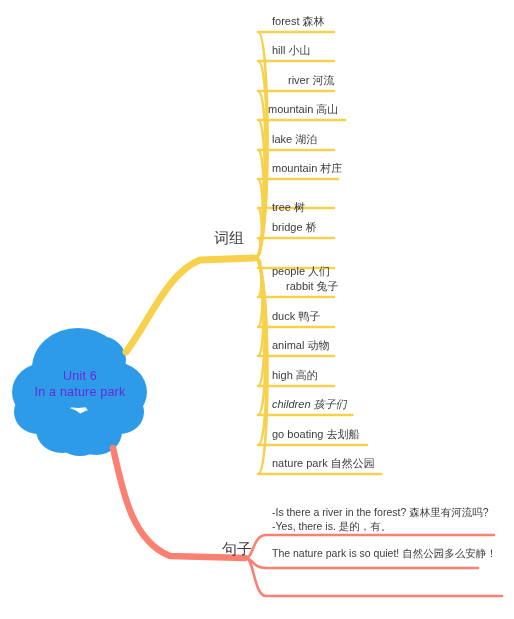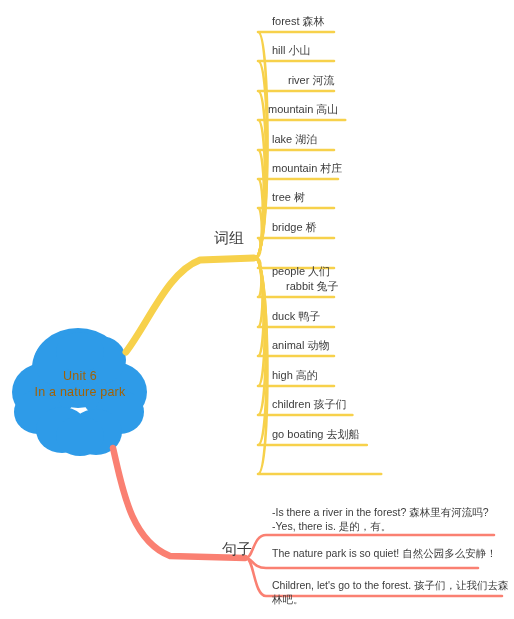--- a/index.html
+++ b/index.html
@@ -35,21 +35,21 @@
     top: 0;
     width: 514px;
     height: 619px;
   }
   .root-label {
     position: absolute;
     left: 10px;
     top: 368px;
     width: 140px;
     text-align: center;
-    color: #a16207;
+    color: #6d28d9;
     font-size: 12.5px;
     line-height: 16px;
     letter-spacing: 0.2px;
     white-space: pre-line;
   }
   .branch-label {
     position: absolute;
     color: #3c3c3c;
     font-size: 15px;
     line-height: 15px;
@@ -152,30 +152,30 @@
 
   <div class="node-layer" id="node-layer">
     <div class="root-label">Unit 6
 In a nature park</div>
   <div class="vocab-item" style="left: 272px; top: 14px;">forest 森林</div>
       <div class="vocab-item" style="left: 272px; top: 43px;">hill 小山</div>
       <div class="vocab-item" style="left: 288px; top: 73px;">river 河流</div>
       <div class="vocab-item" style="left: 268px; top: 102px;">mountain 高山</div>
       <div class="vocab-item" style="left: 272px; top: 132px;">lake 湖泊</div>
       <div class="vocab-item" style="left: 272px; top: 161px;">mountain 村庄</div>
-      <div class="vocab-item" style="left: 272px; top: 190px;">tree 树</div>
+      <div class="vocab-item" style="left: 272px; top: 200px;">tree 树</div>
       <div class="vocab-item" style="left: 272px; top: 220px;">bridge 桥</div>
       <div class="vocab-item" style="left: 272px; top: 250px; margin-top: 14px;">people 人们</div>
       <div class="vocab-item" style="left: 272px; top: 279px; margin-left: 14px;">rabbit 兔子</div>
       <div class="vocab-item" style="left: 272px; top: 309px;">duck 鸭子</div>
       <div class="vocab-item" style="left: 272px; top: 338px;">animal 动物</div>
       <div class="vocab-item" style="left: 272px; top: 368px;">high 高的</div>
-      <div class="vocab-item" style="left: 272px; top: 397px;">children 孩子们</div>
+      <div class="vocab-item" style="left: 272px; top: 397px; font-style: italic;">children 孩子们</div>
       <div class="vocab-item" style="left: 272px; top: 427px;">go boating 去划船</div>
+      <div class="vocab-item" style="left: 272px; top: 456px;">nature park 自然公园</div>
       <div class="sentence-item" style="left: 272px; top: 505px;">-Is there a river in the forest? 森林里有河流吗?
 -Yes, there is. 是的，有。</div>
       <div class="sentence-item" style="left: 272px; top: 546px;">The nature park is so quiet! 自然公园多么安静！</div>
-      <div class="sentence-item" style="left: 272px; top: 578px;">Children, let's go to the forest. 孩子们，让我们去森林吧。</div>
       <div class="branch-label" style="left: 214px; top: 230px;">词组</div>
       <div class="branch-label" style="left: 222px; top: 541px; text-align: right;">句子</div>
     </div>
 
 </div>
 
 </body></html>

